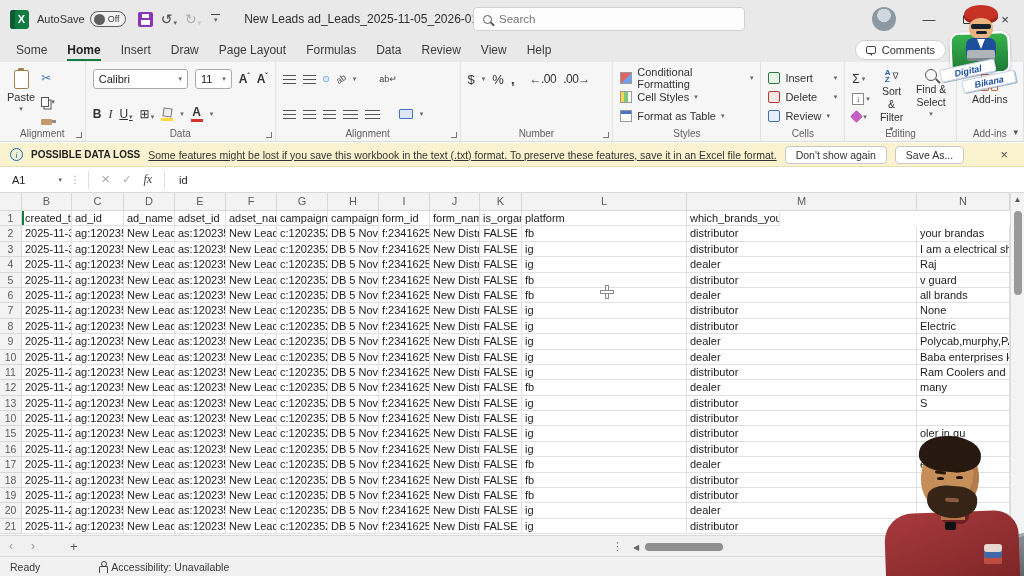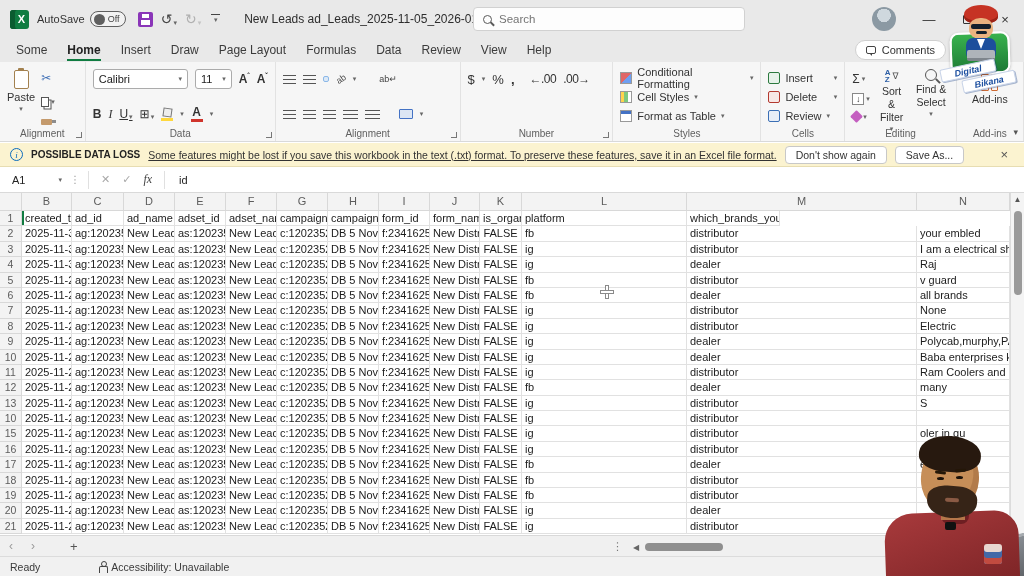--- a/index.html
+++ b/index.html
@@ -481,21 +481,21 @@
         <span class="gcell" style="width: 51px;">New Lead:</span>
         <span class="gcell" style="width: 51px;">as:120235</span>
         <span class="gcell" style="width: 51px;">New Lead:</span>
         <span class="gcell" style="width: 51px;">c:1202352</span>
         <span class="gcell" style="width: 51px;">DB 5 Nov I</span>
         <span class="gcell" style="width: 51px;">f:2341625</span>
         <span class="gcell" style="width: 50px;">New Distri</span>
         <span class="gcell c-center" style="width: 42px;">FALSE</span>
         <span class="gcell" style="width: 165px;">fb</span>
         <span class="gcell" style="width: 230px;">distributor</span>
-        <span class="gcell" style="width: 93px;">your embled</span>
+        <span class="gcell" style="width: 93px;">your brandas</span>
       </div>
       <div class="grow">
         <span class="gcell rownum" style="width: 22px;">3</span>
         <span class="gcell" style="width: 50px;">2025-11-3</span>
         <span class="gcell" style="width: 52px;">ag:120235</span>
         <span class="gcell" style="width: 51px;">New Lead:</span>
         <span class="gcell" style="width: 51px;">as:120235</span>
         <span class="gcell" style="width: 51px;">New Lead:</span>
         <span class="gcell" style="width: 51px;">c:1202352</span>
         <span class="gcell" style="width: 51px;">DB 5 Nov I</span>

